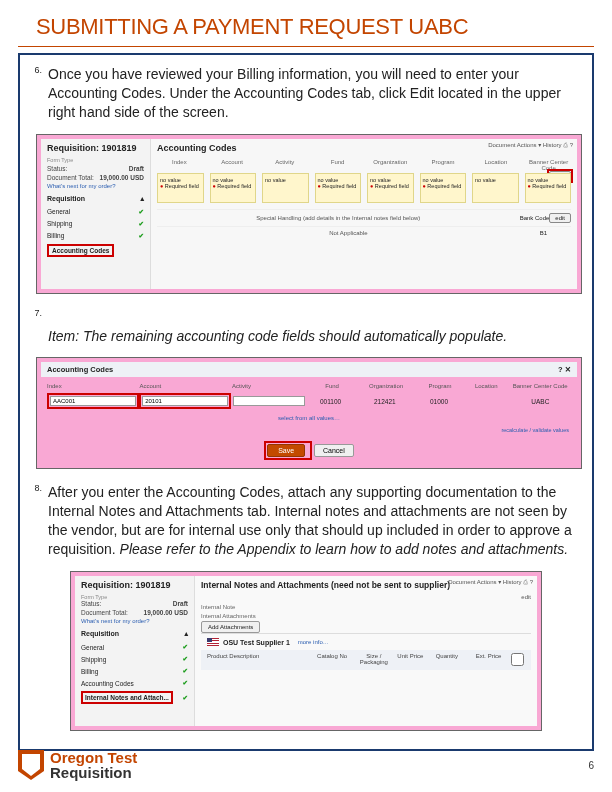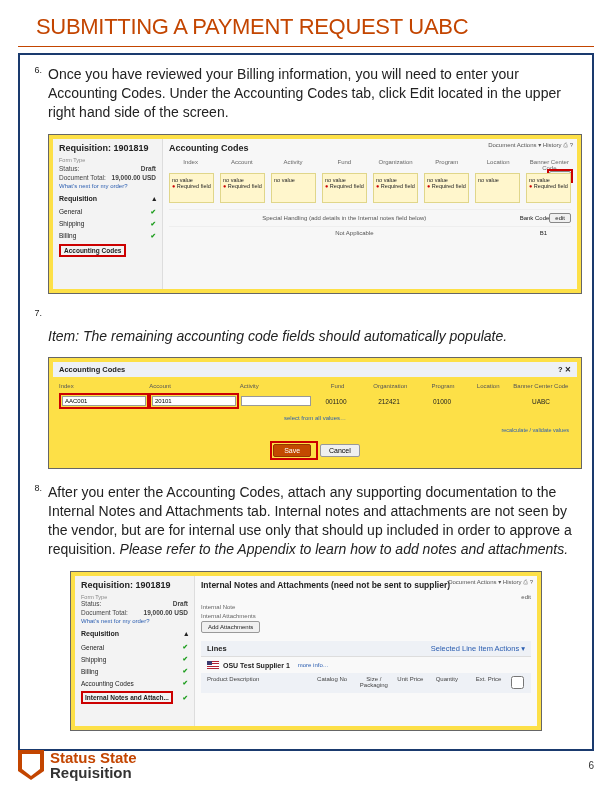--- a/index.html
+++ b/index.html
@@ -36,23 +36,23 @@
     font-size: 9px;
     text-align: right;
     padding-right: 6px;
   }
   .step-body {
     flex: 1;
     font-size: 14px;
     line-height: 1.35;
   }
   .shot {
-    margin: 4px 10px 10px 28px;
+    margin: 4px 10px 10px 16px;
     border: 1px solid #666;
-    background: #fde047;
+    background: #f9a8d4;
     padding: 4px;
     position: relative;
   }
   
   .sc1 {
     display: flex;
     font-size: 6.5px;
     background: #f7f7f7;
     height: 150px;
   }
@@ -366,24 +366,20 @@
       <div class="sc3-right">
         <div class="top-actions">Document Actions ▾   History   ⎙   ?</div>
         <div class="int-title">Internal Notes and Attachments (need not be sent to supplier)</div>
         <div style="text-align:right;font-size:6px;color:#555;margin-bottom:4px;">
           <span>edit</span>
         </div>
         <div style="font-size:6px;color:#666;">Internal Note</div>
         <div style="font-size:6px;color:#666;margin-top:3px;">Internal Attachments</div>
         <span class="add-att-btn">Add Attachments</span>
 
-        <div class="lines-hdr">
-          <span>Lines</span>
-          <span style="font-weight:normal;color:#2a5db0;">Selected Line Item Actions ▾</span>
-        </div>
         <div class="sup-row">
           <span class="flag"></span>
           <span>OSU Test Supplier 1</span>
           <span class="more-info">more info…</span>
         </div>
         <div class="prod-hdr">
           <span>Product Description</span>
             <span>Catalog No</span>
             <span>Size / Packaging</span>
             <span>Unit Price</span>
@@ -394,18 +390,18 @@
       </div>
     </div>
   </div>
 
 </div>
 
 <div class="page-footer">
   <div class="osu-logo">
     <div class="osu-shield"></div>
     <div class="osu-text">
-      <div class="l1">Status State</div>
+      <div class="l1">Oregon Test</div>
       <div class="l2">Requisition</div>
     </div>
   </div>
   <div class="page-num">6</div>
 </div>
 
 </body></html>

